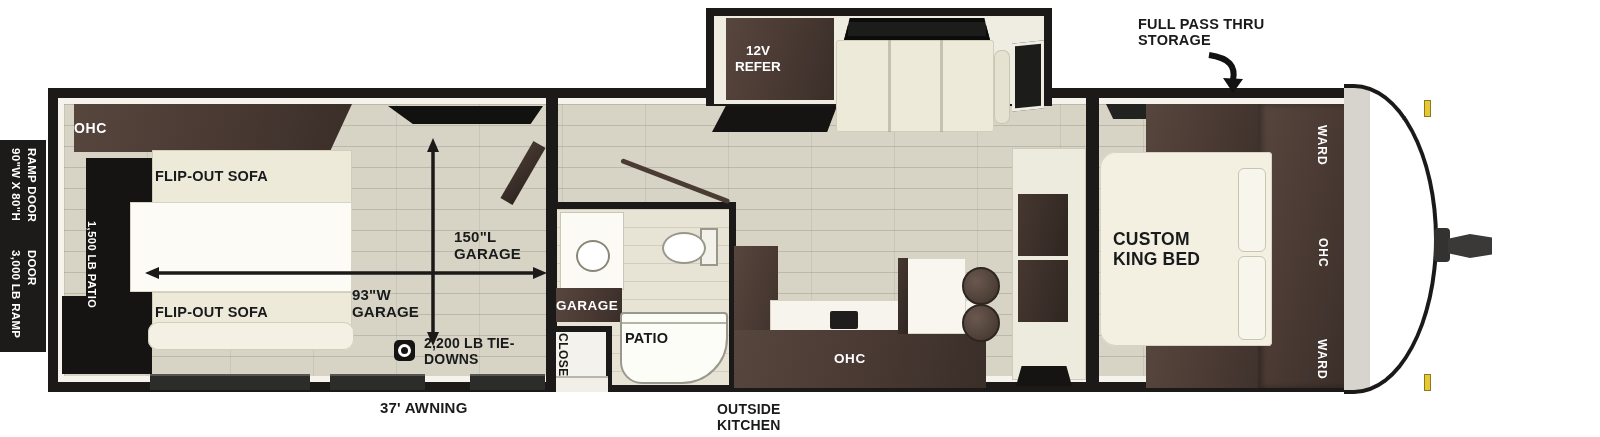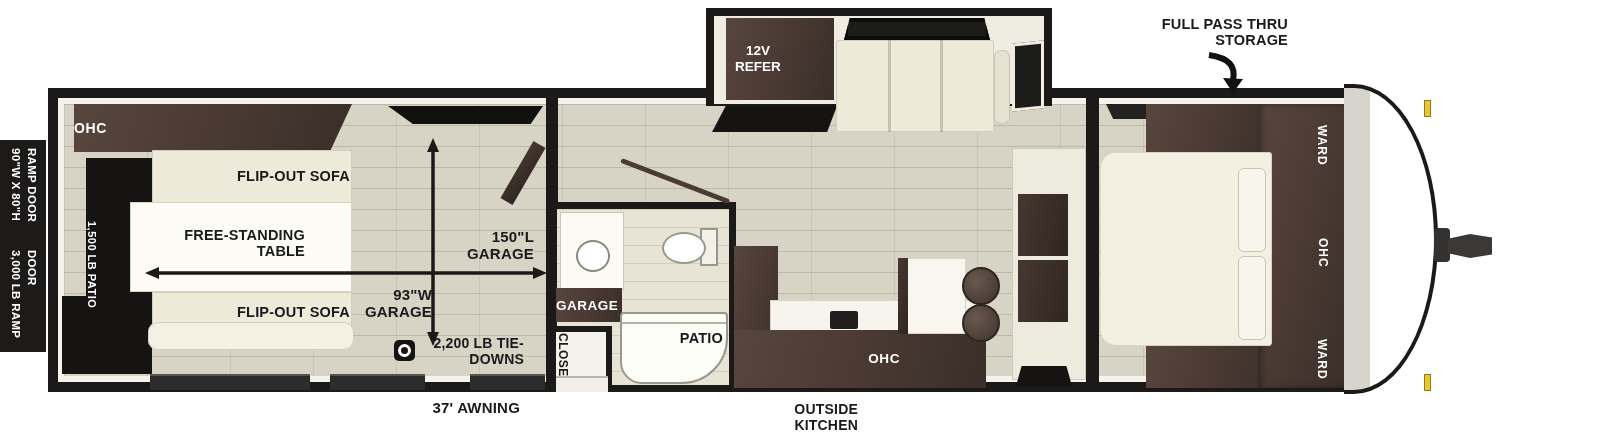--- a/index.html
+++ b/index.html
@@ -8,21 +8,21 @@
   .abs{position:absolute;}
   .wall{background:#1c1a18;}
   .wood{background:linear-gradient(104deg,#57463e 0%,#4a3a33 50%,#3a2e29 100%);}
   .wood-dark{background:linear-gradient(104deg,#463831 0%,#3a2e28 55%,#2f2621 100%);}
   .cream{background:#eeead9;box-shadow:inset 0 0 0 1px #d2ceba;}
   .floor{background-color:#d8d4c5;background-image:
     repeating-linear-gradient(180deg,rgba(110,104,88,.26) 0 1px,transparent 1px 21px),
     repeating-linear-gradient(90deg,rgba(110,104,88,.13) 0 1px,transparent 1px 83px);}
   .floor-bath{background-color:#e7e4d6;background-image:
     repeating-linear-gradient(180deg,rgba(110,104,88,.18) 0 1px,transparent 1px 18px);}
-  .lbl{position:absolute;font-weight:700;color:#191a1c;text-align:right;
+  .lbl{position:absolute;font-weight:700;color:#191a1c;text-align:left;
     line-height:1.12;letter-spacing:.2px;}
   .w{color:#ffffff;}
   .vtext{writing-mode:vertical-lr;text-orientation:mixed;}
   .flexc{display:flex;align-items:center;justify-content:flex-start;}
 </style>
 </head>
 <body>
 
 <div id="canvas">
 
@@ -48,21 +48,20 @@
   </div>
 
   <div class="abs cream" style="left:152px;top:150px;width:200px;height:56px;"></div>
   <div class="abs" style="left:130px;top:202px;width:222px;height:90px;background:#fcfbf6;
               box-shadow:inset 0 0 0 1px #d8d4c4;"></div>
   <div class="abs cream" style="left:152px;top:292px;width:200px;height:54px;"></div>
   <div class="abs" style="left:148px;top:322px;width:206px;height:28px;background:#f4f1e4;
               border-radius:10px;box-shadow:inset 0 0 0 1px #d2ceba;"></div>
 
   <div class="lbl" style="left:155px;top:168px;width:195px;font-size:14.5px;">FLIP-OUT SOFA</div>
-  <div class="lbl" style="left:175px;top:227px;width:130px;font-size:14.5px;">FREE-STANDING TABLE</div>
   <div class="lbl" style="left:155px;top:304px;width:195px;font-size:14.5px;">FLIP-OUT SOFA</div>
 
   <div class="abs" style="left:388px;top:106px;width:155px;height:18px;background:#111110;
               clip-path:polygon(0 0,100% 0,92% 100%,16% 100%);"></div>
   <div class="abs" style="left:516px;top:140px;width:14px;height:66px;transform:rotate(30deg);">
       <div class="wood-dark" style="width:100%;height:100%;"></div>
     </div>
   <div class="abs" style="left:150px;top:374px;width:160px;height:14px;background:#2c2c2a;border-top:2px solid #56544e;"></div>
   <div class="abs" style="left:330px;top:374px;width:95px;height:14px;background:#2c2c2a;border-top:2px solid #56544e;"></div>
   <div class="abs" style="left:470px;top:374px;width:75px;height:14px;background:#2c2c2a;border-top:2px solid #56544e;"></div>
@@ -156,20 +155,21 @@
   <div class="abs wood" style="left:1146px;top:104px;width:136px;height:54px;"></div>
   <div class="abs wood" style="left:1146px;top:334px;width:136px;height:54px;"></div>
   <div class="abs wood" style="left:1258px;top:104px;width:90px;height:284px;
               box-shadow:inset 4px 0 6px rgba(0,0,0,.35);"></div>
   <div class="abs" style="left:1100px;top:152px;width:172px;height:194px;background:#f3f0e2;
               border-radius:16px 4px 4px 16px;box-shadow:inset 0 0 0 1px #d8d4c4;"></div>
   <div class="abs" style="left:1238px;top:168px;width:26px;height:82px;background:#f8f6ec;
               border:1px solid #c9c5b5;border-radius:6px;"></div>
   <div class="abs" style="left:1238px;top:256px;width:26px;height:82px;background:#f8f6ec;
               border:1px solid #c9c5b5;border-radius:6px;"></div>
+  <div class="lbl" style="left:1113px;top:230px;width:110px;font-size:17.5px;">CUSTOM KING BED</div>
   <div class="vtext w" style="position:absolute;left:1315px;top:110px;height:70px;text-align:center;
               font-size:12px;font-weight:700;letter-spacing:1px;">WARD</div>
   <div class="vtext w" style="position:absolute;left:1316px;top:228px;height:50px;text-align:center;
               font-size:12px;font-weight:700;letter-spacing:1px;">OHC</div>
   <div class="vtext w" style="position:absolute;left:1315px;top:324px;height:70px;text-align:center;
               font-size:12px;font-weight:700;letter-spacing:1px;">WARD</div>
 
   <div class="abs" style="left:1344px;top:84px;width:94px;height:310px;background:#ffffff;
               border:4px solid #1c1a19;border-left:none;box-sizing:border-box;
               border-radius:0 84px 84px 0 / 0 155px 155px 0;
@@ -179,15 +179,15 @@
   <div class="abs" style="left:1434px;top:228px;width:16px;height:34px;background:#343231;border-radius:4px;"></div>
   <div class="abs" style="left:1448px;top:234px;width:44px;height:24px;background:#3b3938;
               clip-path:polygon(0 20%,50% 0,100% 15%,100% 85%,50% 100%,0 80%);"></div>
 
   <div class="lbl" style="left:1138px;top:16px;width:150px;font-size:14.5px;">FULL PASS THRU STORAGE</div>
   <svg class="abs" style="left:1203px;top:50px;" width="48" height="44">
     <path d="M6,5 C26,8 33,16 30,30" fill="none" stroke="#121212" stroke-width="6"></path>
     <polygon points="30,43 20,28 40,29" fill="#121212"></polygon>
   </svg>
   <div class="lbl" style="left:380px;top:400px;width:140px;font-size:15px;">37' AWNING</div>
-  <div class="lbl" style="left:768px;top:402px;width:90px;font-size:14px;">OUTSIDE KITCHEN</div>
+  <div class="lbl" style="left:717px;top:402px;width:90px;font-size:14px;">OUTSIDE KITCHEN</div>
 
 </div>
 
 </body></html>

